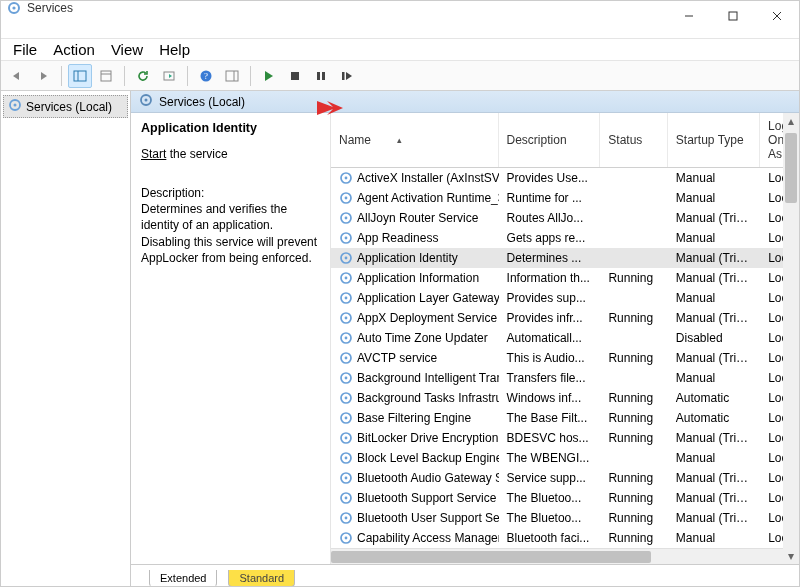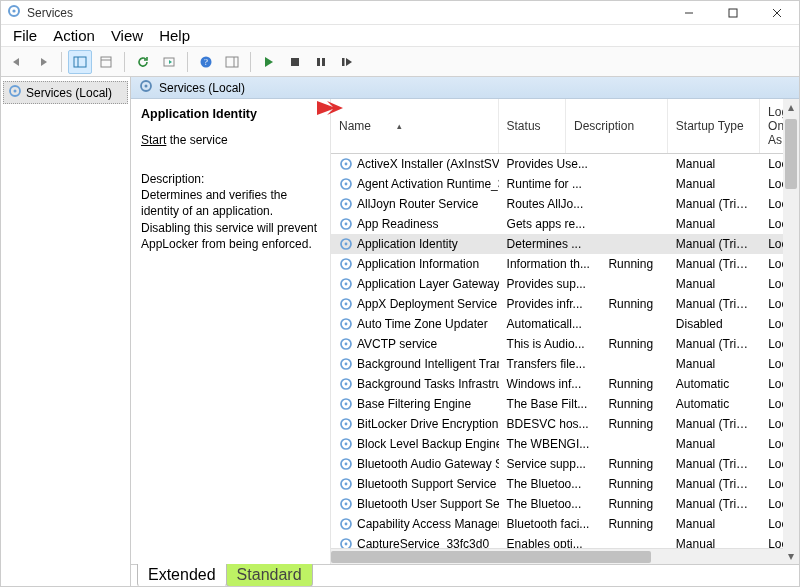--- a/index.html
+++ b/index.html
@@ -1,19 +1,19 @@
 <!DOCTYPE html>
 <html><head>
 <meta charset="utf-8">
 <style>
   * { box-sizing: border-box; }
   html, body { margin:0; padding:0; font-family: "Segoe UI", Tahoma, sans-serif; font-size: 12px; color:#000; background:#fff; }
   .window { width:800px; height:587px; border:1px solid #ccc; display:flex; flex-direction:column; position:relative; overflow:hidden;}
   
-  .titlebar { height:24px; display:flex; align-items:center; padding:0 0 0 6px; border-bottom:1px solid #e5e5e5; }
+  .titlebar { height:38px; display:flex; padding:0 0 0 6px; border-bottom:1px solid #e5e5e5; }
   .titlebar .title-icon { margin-right:6px; }
   .titlebar .title-text { flex:1; font-size:12px; color:#333; }
   .titlebar .win-btn { width:44px; height:30px; display:flex; align-items:center; justify-content:center; color:#333; }
   
   .menubar { height:22px; display:flex; align-items:center; padding:0 4px; border-bottom:1px solid #e5e5e5; }
   .menubar .menu-item { padding:2px 8px; font-size:15px; }
   
   .toolbar { height:30px; display:flex; align-items:center; padding:2px 4px; border-bottom:1px solid #d0d0d0; gap:2px; background:#fafafa;}
   .tbtn { width:24px; height:24px; display:flex; align-items:center; justify-content:center; border:1px solid transparent; border-radius:2px; }
   .tbtn.active { border:1px solid #9ecaed; background:#d6ecff; }
@@ -47,22 +47,22 @@
   .c-start { width:96px; }
   .c-logon { width:40px; }
   
   .scroll-stub { position:absolute; right:0; top:0; bottom:0; width:16px; background:#f0f0f0; display:flex; flex-direction:column;}
   .scroll-stub .thumb { position:absolute; right:2px; top:20px; width:12px; height:70px; background:#c1c1c1; border-radius:2px;}
   .scroll-stub .arrow-up,.scroll-stub .arrow-down { height:16px; display:flex; align-items:center; justify-content:center; color:#666;}
   .hscroll { height:16px; background:#f0f0f0; border-top:1px solid #e0e0e0; position:relative;}
   .hscroll .thumb{ position:absolute; left:0; top:2px; height:12px; width:320px; background:#c1c1c1; border-radius:2px;}
   
   .tabs-bottom { height:22px; border-top:1px solid #ccc; display:flex; align-items:flex-end; padding-left:6px; background:#fff;}
-  .tab { border:1px solid #bbb; border-top:none; border-bottom:1px solid #fff; padding:2px 10px; font-size:16px; margin-right:-1px; background:#fff; position:relative; top:1px; border-radius:0 0 4px 4px;}
-  .tab.inactive { background:#bef264; border-bottom:1px solid #bbb; color:#444;}
+  .tab { border:1px solid #bbb; border-top:none; border-bottom:1px solid #fff; padding:2px 10px; font-size:11px; margin-right:-1px; background:#fff; position:relative; top:1px; border-radius:0 0 4px 4px;margin-left:12px;}
+  .tab.inactive { background:#fde047; border-bottom:1px solid #bbb; color:#444;}
   
   .sort-ind { margin-left:26px; font-size:9px; color:#555;}
 </style>
 </head>
 <body>
 
 <div class="window">
 
   <div class="titlebar">
     <span class="title-icon">
@@ -211,25 +211,25 @@
         <svg class="arrow-callout" style="left:314px; top:96px;" width="30" height="22" viewBox="0 0 30 22">
           <path d="M2 4 L18 10 L12 4 L28 11 L12 18 L18 12 L2 18 Z" fill="#e03030"></path>
         </svg>
 
         <div class="list-wrap">
           <div class="list-header">
             <div class="col c-name">
                 <span>Name</span>
                 <span class="sort-ind">▴</span>
               </div>
+            <div class="col c-desc">
+                <span>Description</span>
+              </div>
             <div class="col c-status">
                 <span>Status</span>
-              </div>
-            <div class="col c-desc">
-                <span>Description</span>
               </div>
             <div class="col c-start">
                 <span>Startup Type</span>
               </div>
             <div class="col c-logon">
                 <span>Log On As</span>
               </div>
           </div>
           <div class="list-body" id="list-body">
               <div class="row">

